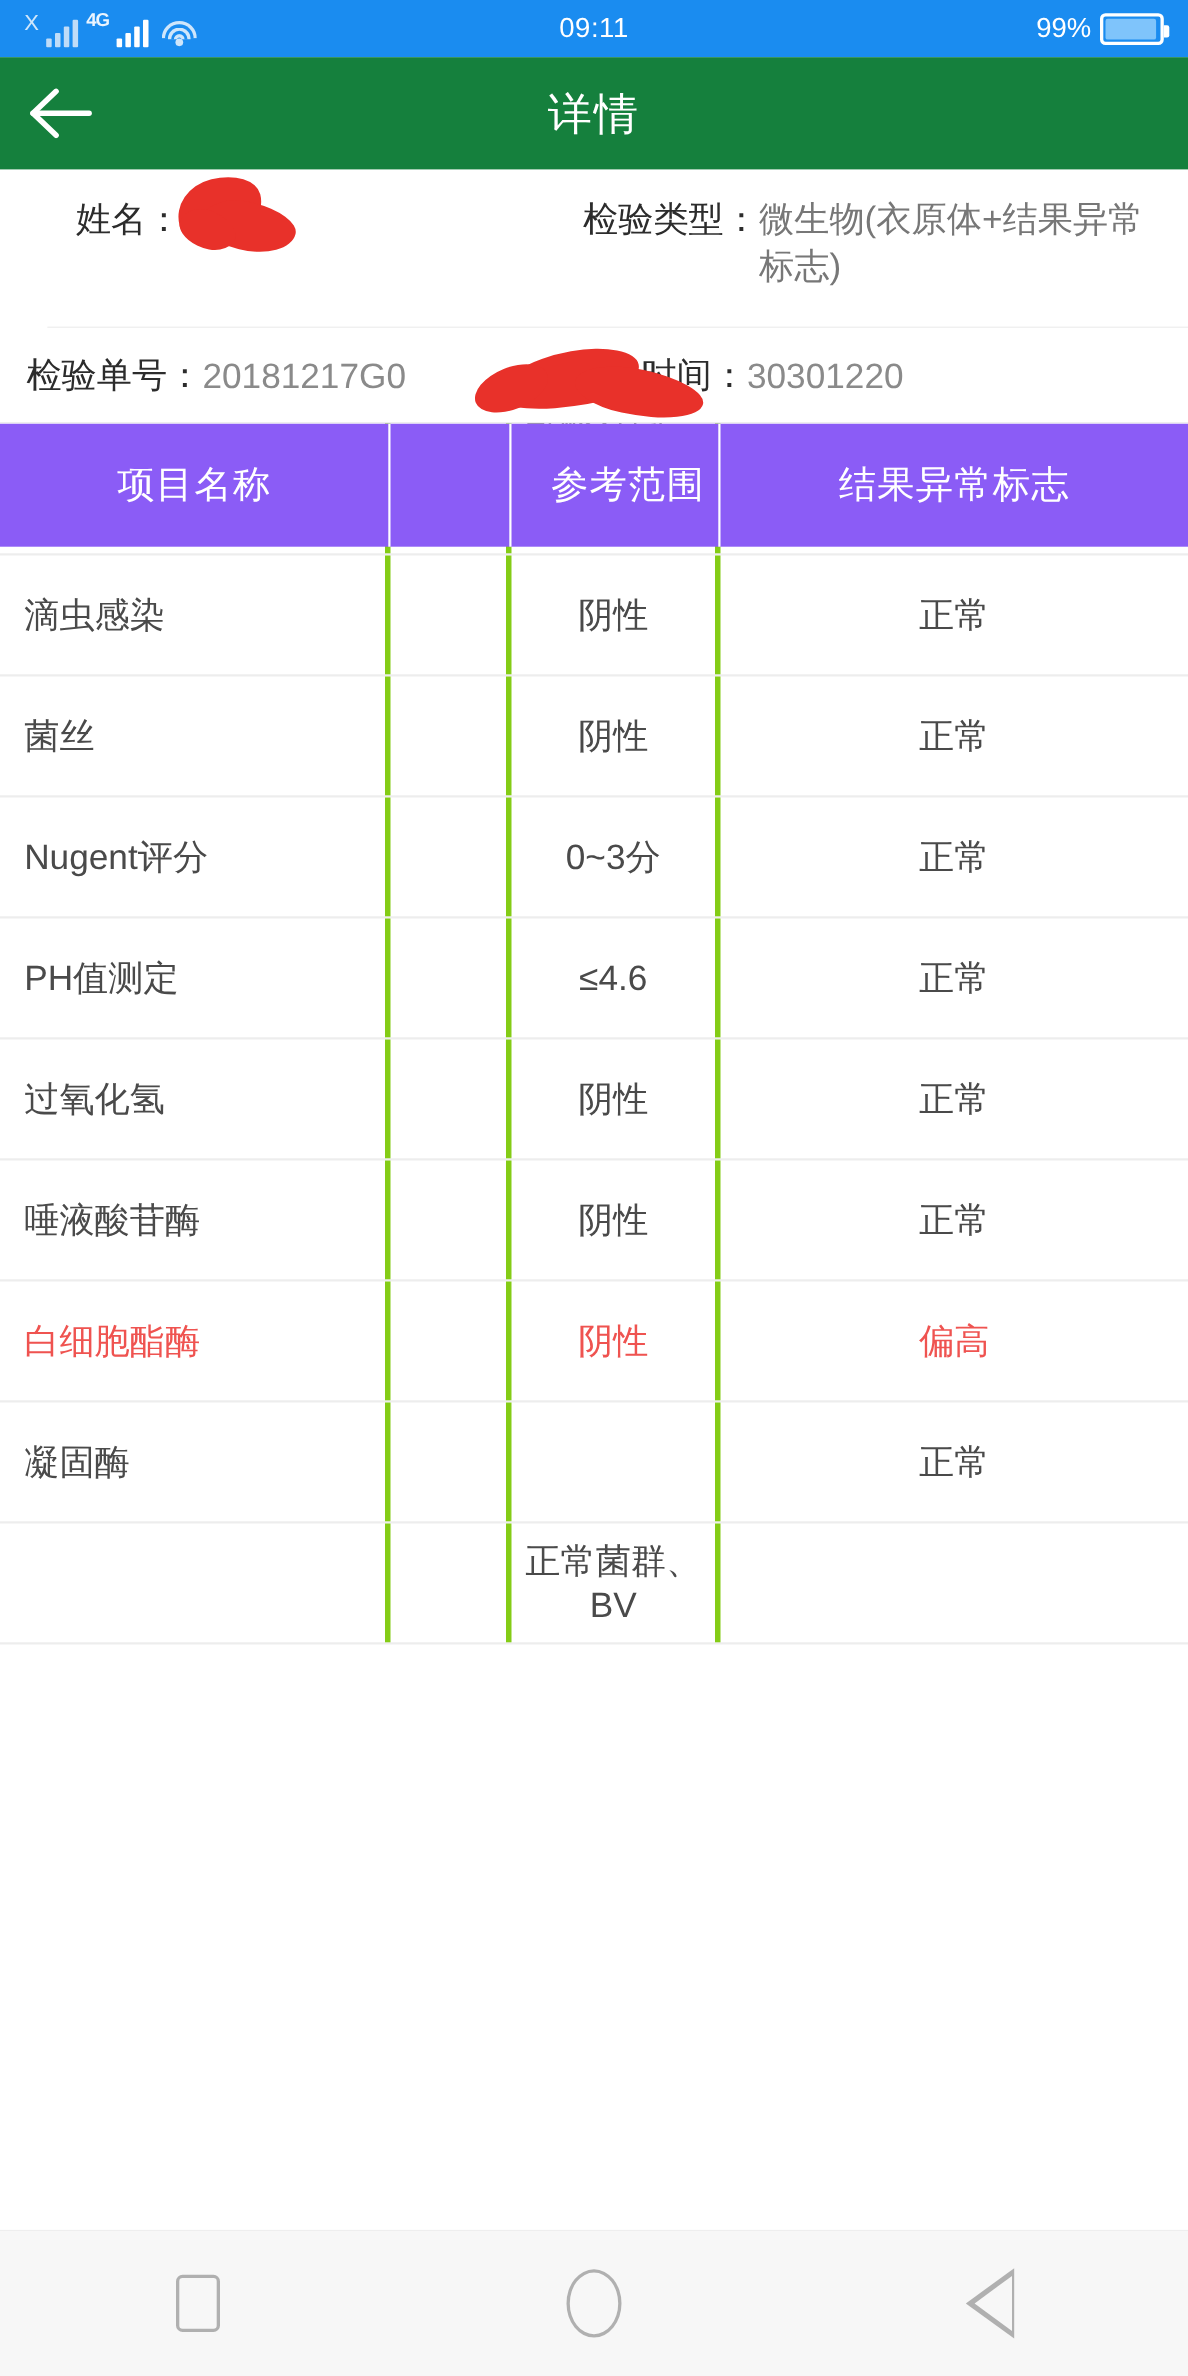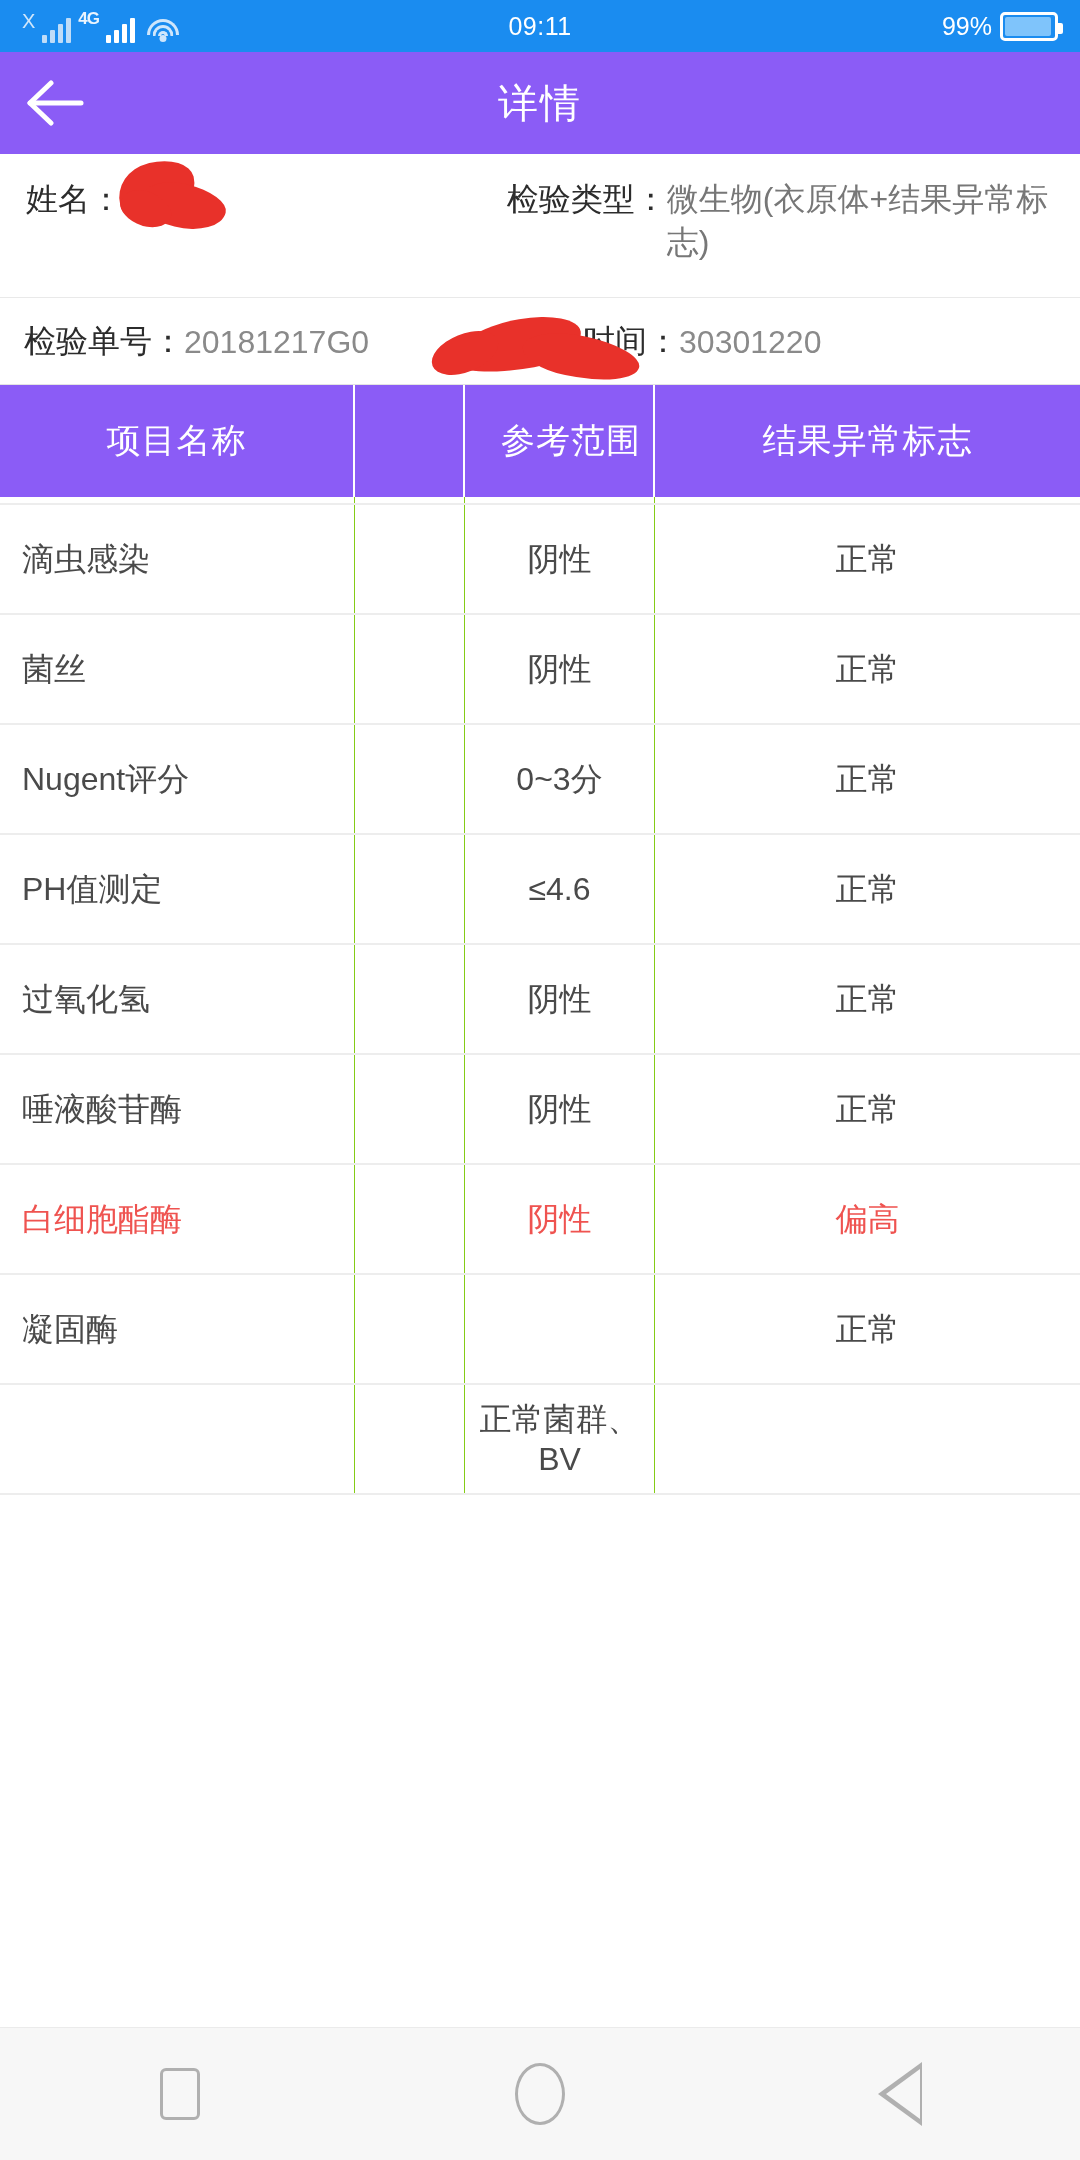--- a/index.html
+++ b/index.html
@@ -36,34 +36,35 @@
   .wifi span.d{ width:7px;height:7px; top:18px; border-radius:50%; background:#cfe6fb; border:none;}
   .sb-time{ position:absolute; left:0; right:0; text-align:center; font-size:25px; color:#ffffff; letter-spacing:.5px;}
   .sb-right{ margin-left:auto; display:flex; align-items:center; gap:8px; z-index:2;}
   .sb-pct{ font-size:25px; color:#ffffff; }
   .batt{ width:58px; height:29px; border:3px solid #ffffff; border-radius:5px; position:relative; padding:2px;}
   .batt:after{ content:""; position:absolute; right:-8px; top:8px; width:5px; height:11px; background:#fff; border-radius:0 2px 2px 0;}
   .batt i{ display:block; height:100%; width:96%; background:#7fc4fb; border-radius:2px;}
 
   
   .titlebar{
-    flex:0 0 102px; background:#8b5cf6; display:flex; align-items:center;
+    flex:0 0 102px; background:#15803d; display:flex; align-items:center;
     position:relative;
   }
   .backbtn{ width:110px; height:102px; display:flex; align-items:center; justify-content:center; cursor:pointer;}
   .backbtn svg{ display:block; }
   .title{
     position:absolute; left:0; right:0; text-align:center;
     font-size:40px; color:#ffffff; letter-spacing:2px; pointer-events:none;
   }
 
   
   .info-top{
     background:#fff; display:flex; padding:24px 0 18px 0; min-height:144px;
     border-bottom:1px solid #e9e9e9;
+    margin-left:43px;
   }
   .info-col{ padding:0 26px; }
   .info-col.left{ width:46%; }
   .info-col.right{ width:54%; padding-left:10px;}
   .info-line{ font-size:32px; color:#3b3b3b; line-height:1.35; display:flex; }
   .info-label{ color:#2c2c2c; white-space:nowrap; }
   .info-value{ color:#777777; }
   .redacted{ position:relative; display:inline-block; min-width:120px; }
   .redacted .name{ color:#3b3b3b; visibility:visible; }
   .blob{ position:absolute; background:#e8312a; border-radius:48% 52% 55% 45% / 58% 42% 60% 40%; }
@@ -98,21 +99,21 @@
   }
   .thead .th:last-child{ border-right:none; }
   .c1{ width:355px; }
   .c2{ width:110px; }
   .c3{ width:190px;padding-left:24px; }
   .c4{ width:425px; }
   
   .row{ display:flex; min-height:110px; border-bottom:2px solid #ededed; }
   .row .cell{
     display:flex; align-items:center;
-    font-size:32px; color:#4a4a4a; border-right:1px solid #84cc16;
+    font-size:32px; color:#4a4a4a; border-right:5px solid #84cc16;
     padding:14px 10px; line-height:1.25;
   }
   .row .cell:last-child{ border-right:none; }
   .cell.name{ justify-content:flex-start; padding-left:22px; }
   .cell.mid{ justify-content:center; }
   .cell.ref{ justify-content:center; text-align:center; }
   .cell.flag{ justify-content:center; }
   .row.abnormal .cell{ color:#ef5350; }
   .scroller{ position:absolute; left:0; right:0; top:0; }
 

